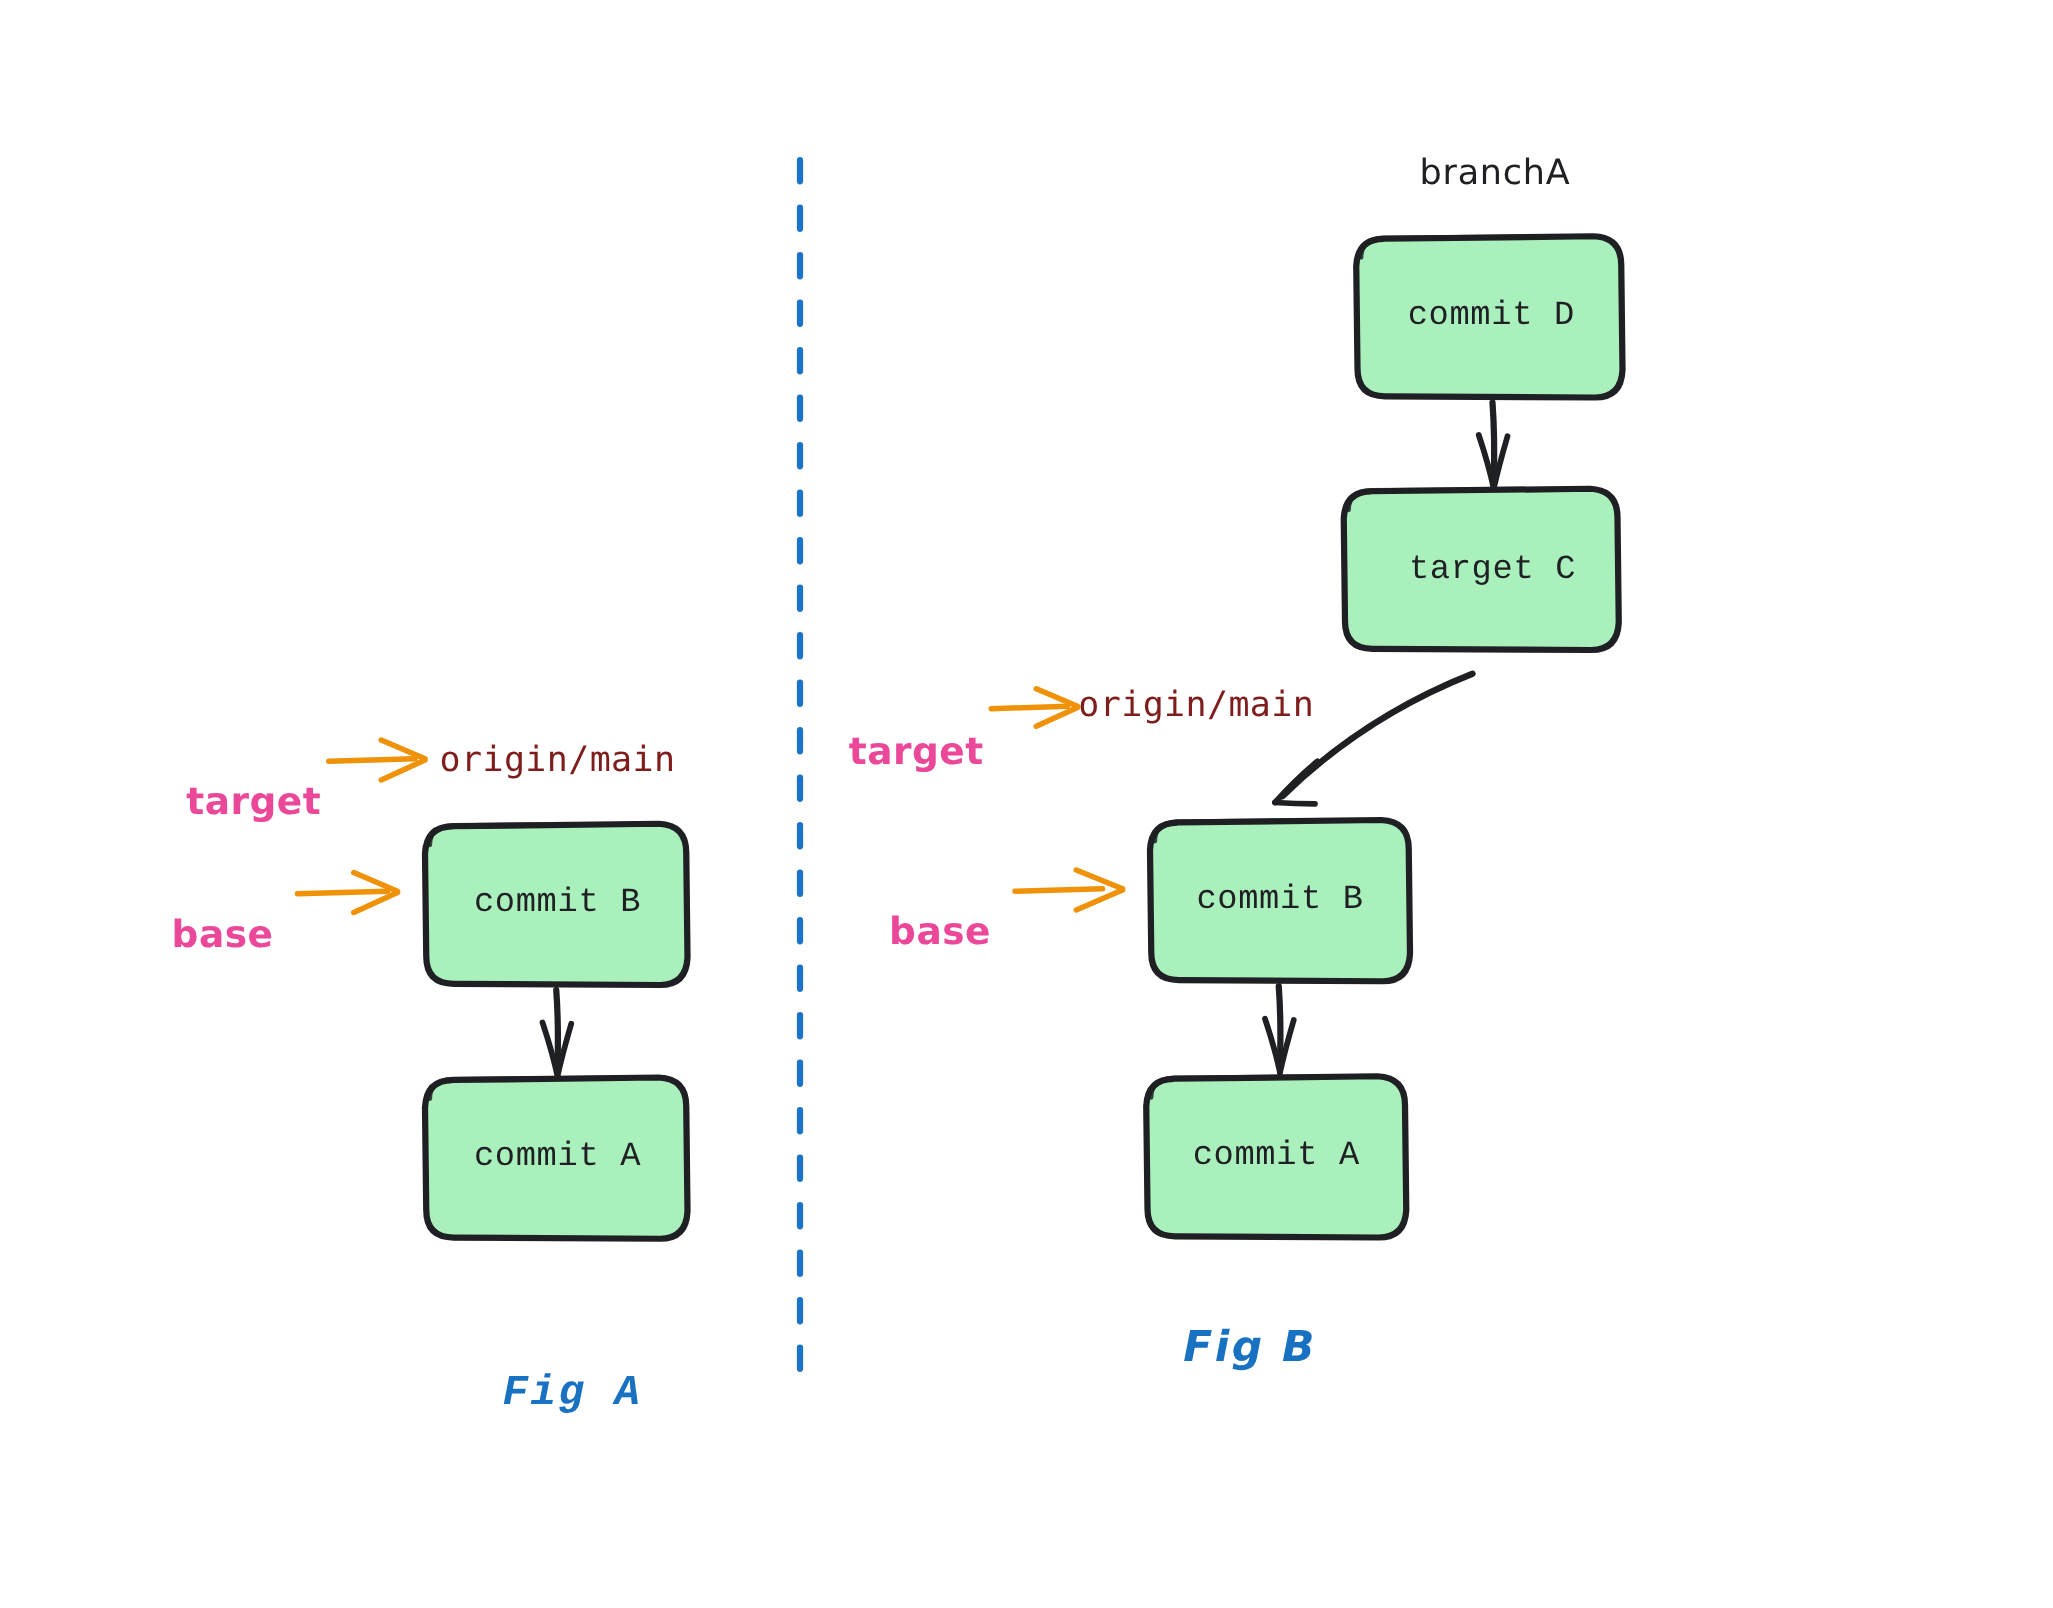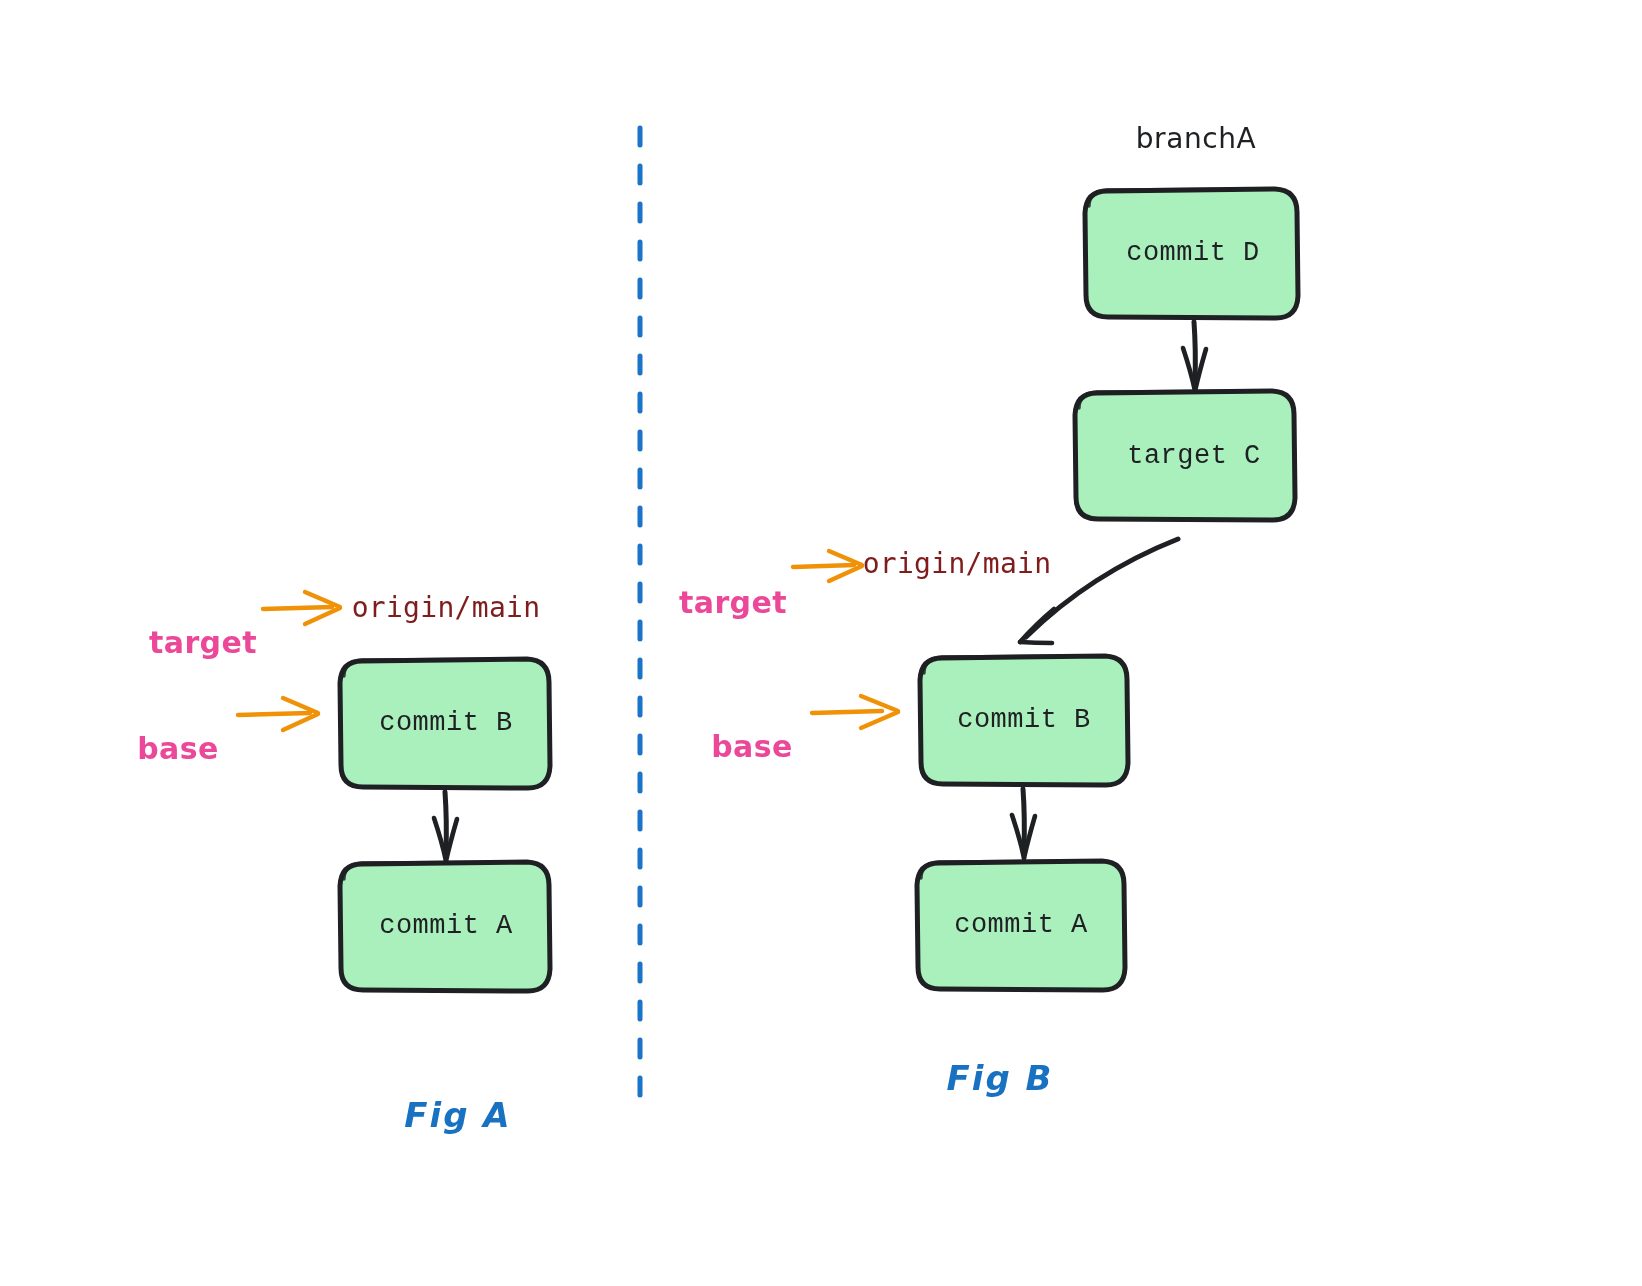--- a/index.html
+++ b/index.html
@@ -180,21 +180,21 @@
   <div class="annot-label" style="left:203px; top:610px;">target</div>
 
   <div class="ref-label" style="left:446px; top:607px;">origin/main</div>
 
   <div class="annot-label" style="left:178px; top:716px;">base</div>
 
   <div class="node-label" style="left:446px; top:723px;">commit B</div>
 
   <div class="node-label" style="left:446px; top:926px;">commit A</div>
 
-  <div class="fig-label" style="left:458px; top:1115px;">Fig A</div>
+  <div class="fig-label" style="left:458px; top:1115px;font-family:Liberation Mono, monospace;">Fig A</div>
 
   <div class="branch-label" style="left:1196px; top:138px;">branchA</div>
 
   <div class="node-label" style="left:1193px; top:253px;">commit D</div>
 
   <div class="node-label" style="left:1194px; top:456px;">target C</div>
 
   <div class="annot-label" style="left:733px; top:570px;">target</div>
 
   <div class="ref-label" style="left:957px; top:563px;">origin/main</div>

